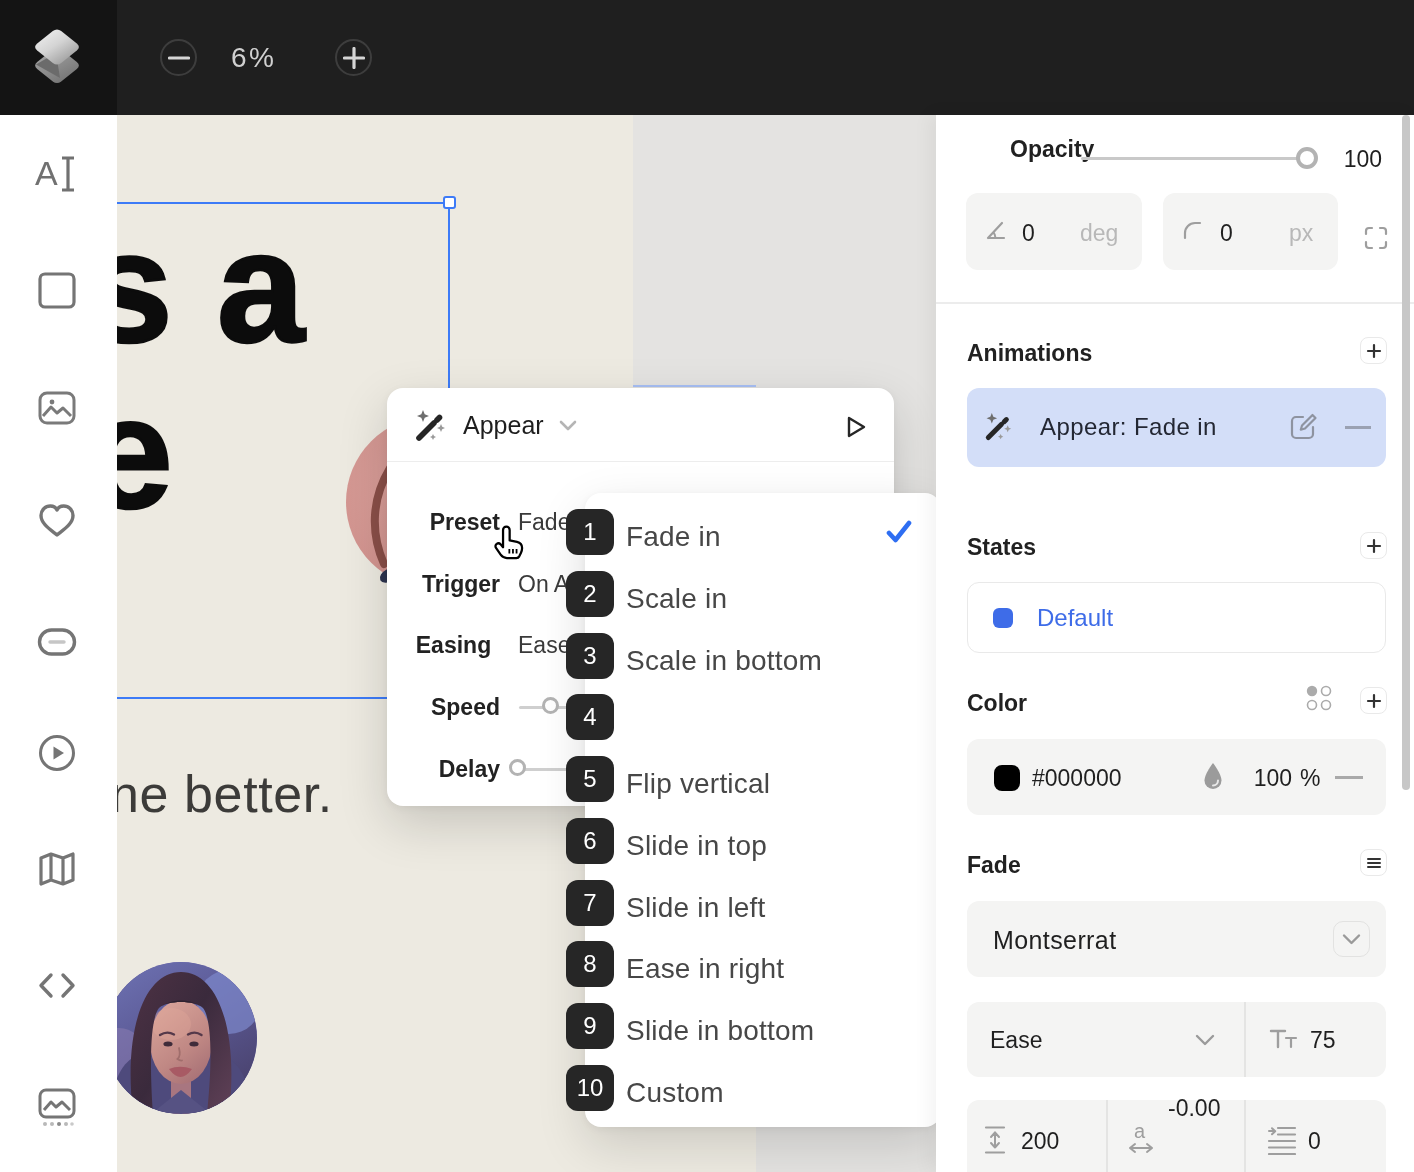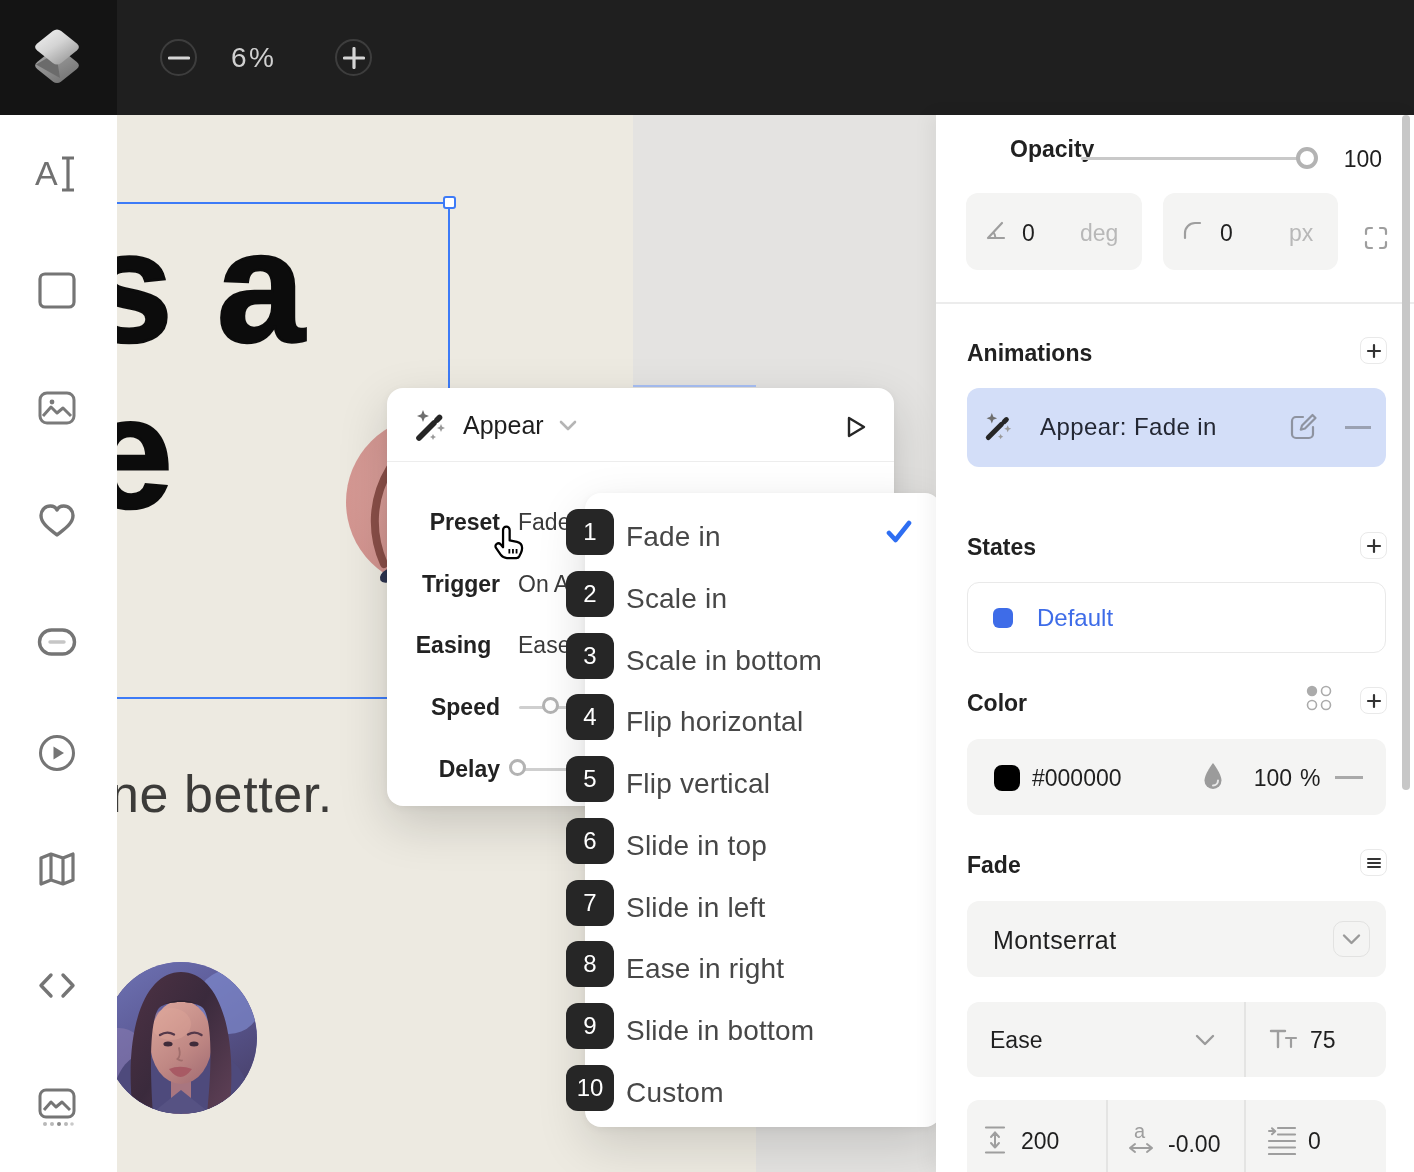--- a/index.html
+++ b/index.html
@@ -243,21 +243,20 @@
     <div class="mitem" style="top:78px;">
         <div class="badge">2</div>
         <div class="mlabel">Scale in</div>
       </div>
     <div class="mitem" style="top:140px;">
         <div class="badge">3</div>
         <div class="mlabel">Scale in bottom</div>
       </div>
     <div class="mitem" style="top:201px;">
         <div class="badge">4</div>
-        <div class="mlabel">Flip horizontal</div>
       </div>
     <div class="mitem" style="top:263px;">
         <div class="badge">5</div>
         <div class="mlabel">Flip vertical</div>
       </div>
     <div class="mitem" style="top:325px;">
         <div class="badge">6</div>
         <div class="mlabel">Slide in top</div>
       </div>
     <div class="mitem" style="top:387px;">
@@ -392,21 +391,21 @@
     <div class="abs" style="left:308px; top:985px; width:1.5px; height:86px; background:#e4e4e3;"></div>
     <svg class="abs" style="left:47px; top:1010px;" width="24" height="30" viewBox="0 0 24 30">
       <path d="M3 2.5 h18 M3 27.5 h18" stroke="#9e9e9e" stroke-width="2.2" fill="none" stroke-linecap="round"></path>
       <path d="M12 7.5 v15 M12 7.5 l-4 4.5 M12 7.5 l4 4.5 M12 22.5 l-4 -4.5 M12 22.5 l4 -4.5" stroke="#9e9e9e" stroke-width="2" fill="none" stroke-linecap="round" stroke-linejoin="round"></path>
     </svg>
     <div class="abs val" style="left:85px; top:1013px;">200</div>
     <svg class="abs" style="left:190px; top:1005px;" width="30" height="36" viewBox="0 0 30 36">
       <text x="8" y="18" font-family="Liberation Sans" font-size="20" fill="#9e9e9e">a</text>
       <path d="M4 28 h22 M4 28 l5 -4 M4 28 l5 4 M26 28 l-5 -4 M26 28 l-5 4" stroke="#9e9e9e" stroke-width="2" fill="none" stroke-linecap="round" stroke-linejoin="round"></path>
     </svg>
-    <div class="abs val" style="left:232px; top:980px;margin-top:36px;">-0.00</div>
+    <div class="abs val" style="left:232px; top:980px;">-0.00</div>
     <svg class="abs" style="left:330px; top:1010px;" width="32" height="30" viewBox="0 0 32 30">
       <path d="M12 3 h17 M12 9.5 h17 M3 16 h26 M3 22.5 h26 M3 29 h26" stroke="#9e9e9e" stroke-width="2.2" fill="none" stroke-linecap="round"></path>
       <path d="M3 6 h6 M6 3.2 L9.2 6.2 L6 9.2" stroke="#9e9e9e" stroke-width="2" fill="none" stroke-linecap="round" stroke-linejoin="round"></path>
     </svg>
     <div class="abs val" style="left:372px; top:1013px;">0</div>
   </div>
   <div class="abs" id="scrollbar"></div>
 
 </div>
 

